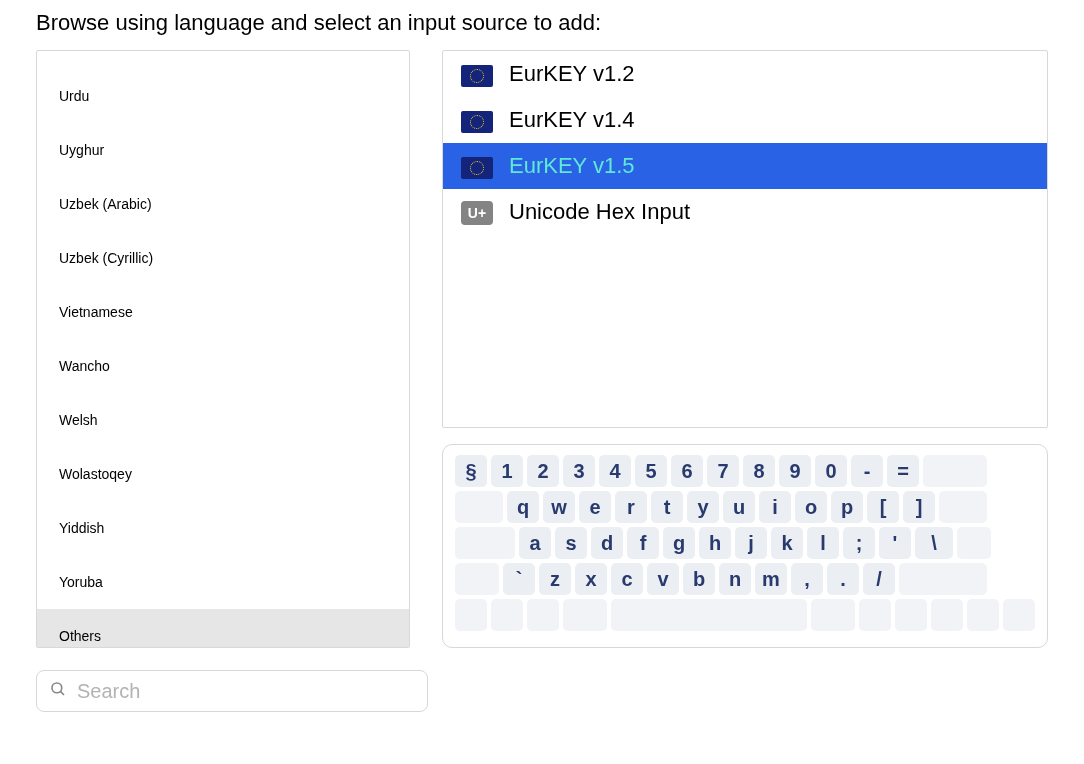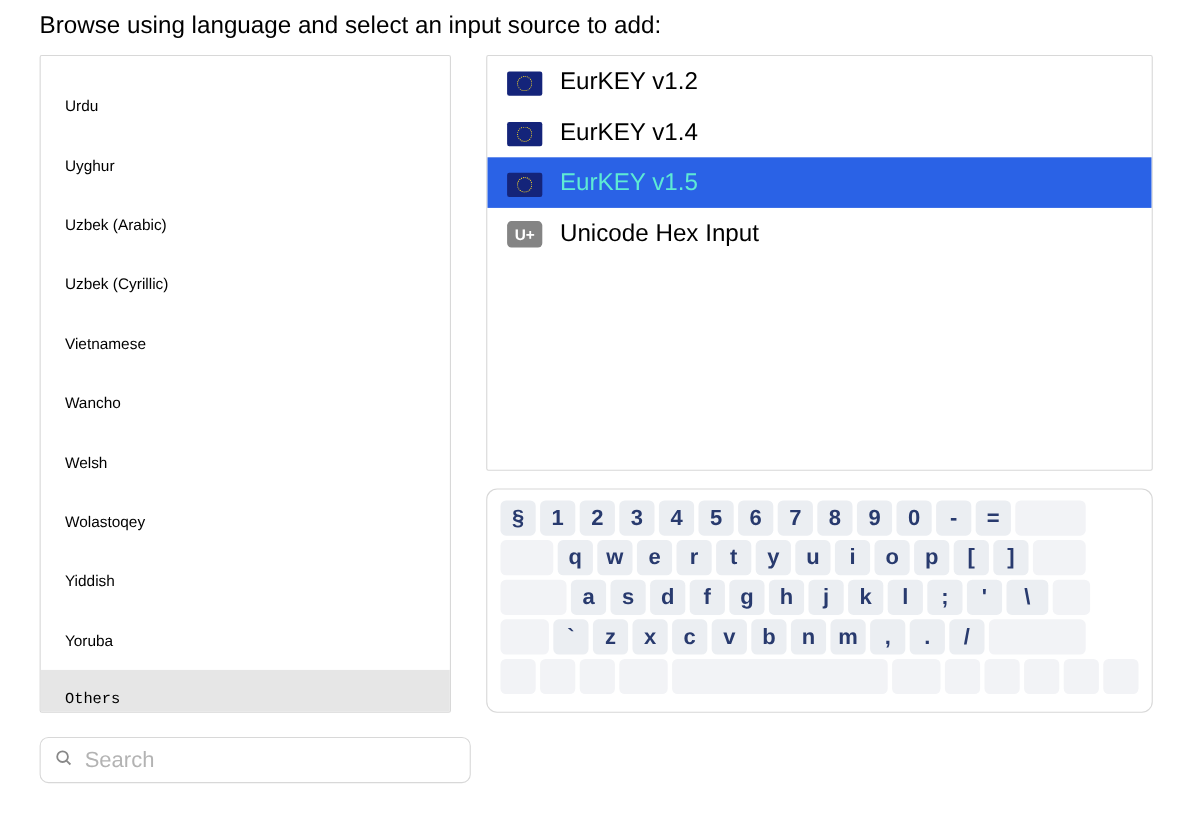--- a/index.html
+++ b/index.html
@@ -43,21 +43,20 @@
     right: 0;
   }
   .lang-list li {
     padding: 14px 22px;
     font-size: 14px;
     line-height: 26px;
     cursor: default;
   }
   .lang-list li.selected {
     background: #e6e6e6;
-    font-family: Liberation Mono, monospace;
   }
   .right-col {
     flex: 1;
     display: flex;
     flex-direction: column;
   }
   .source-panel {
     border: 1px solid #d8d8d8;
     border-radius: 2px;
     height: 378px;

